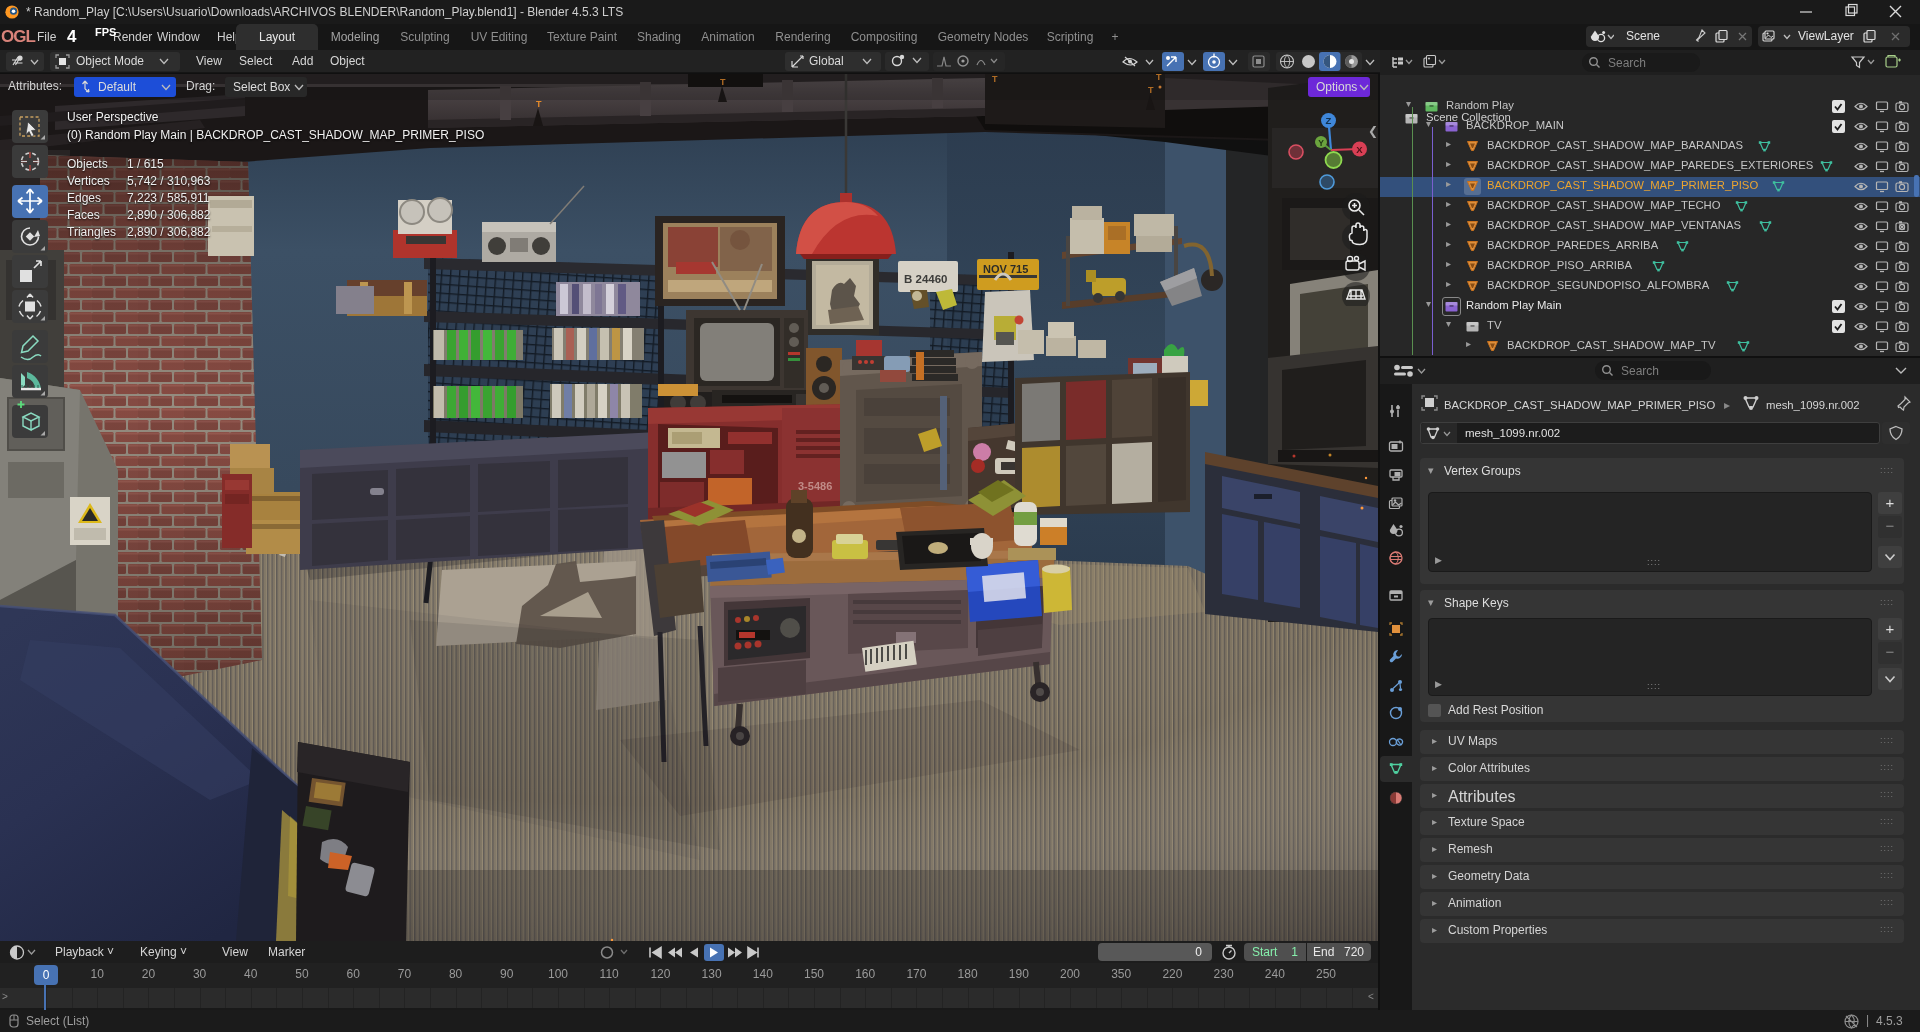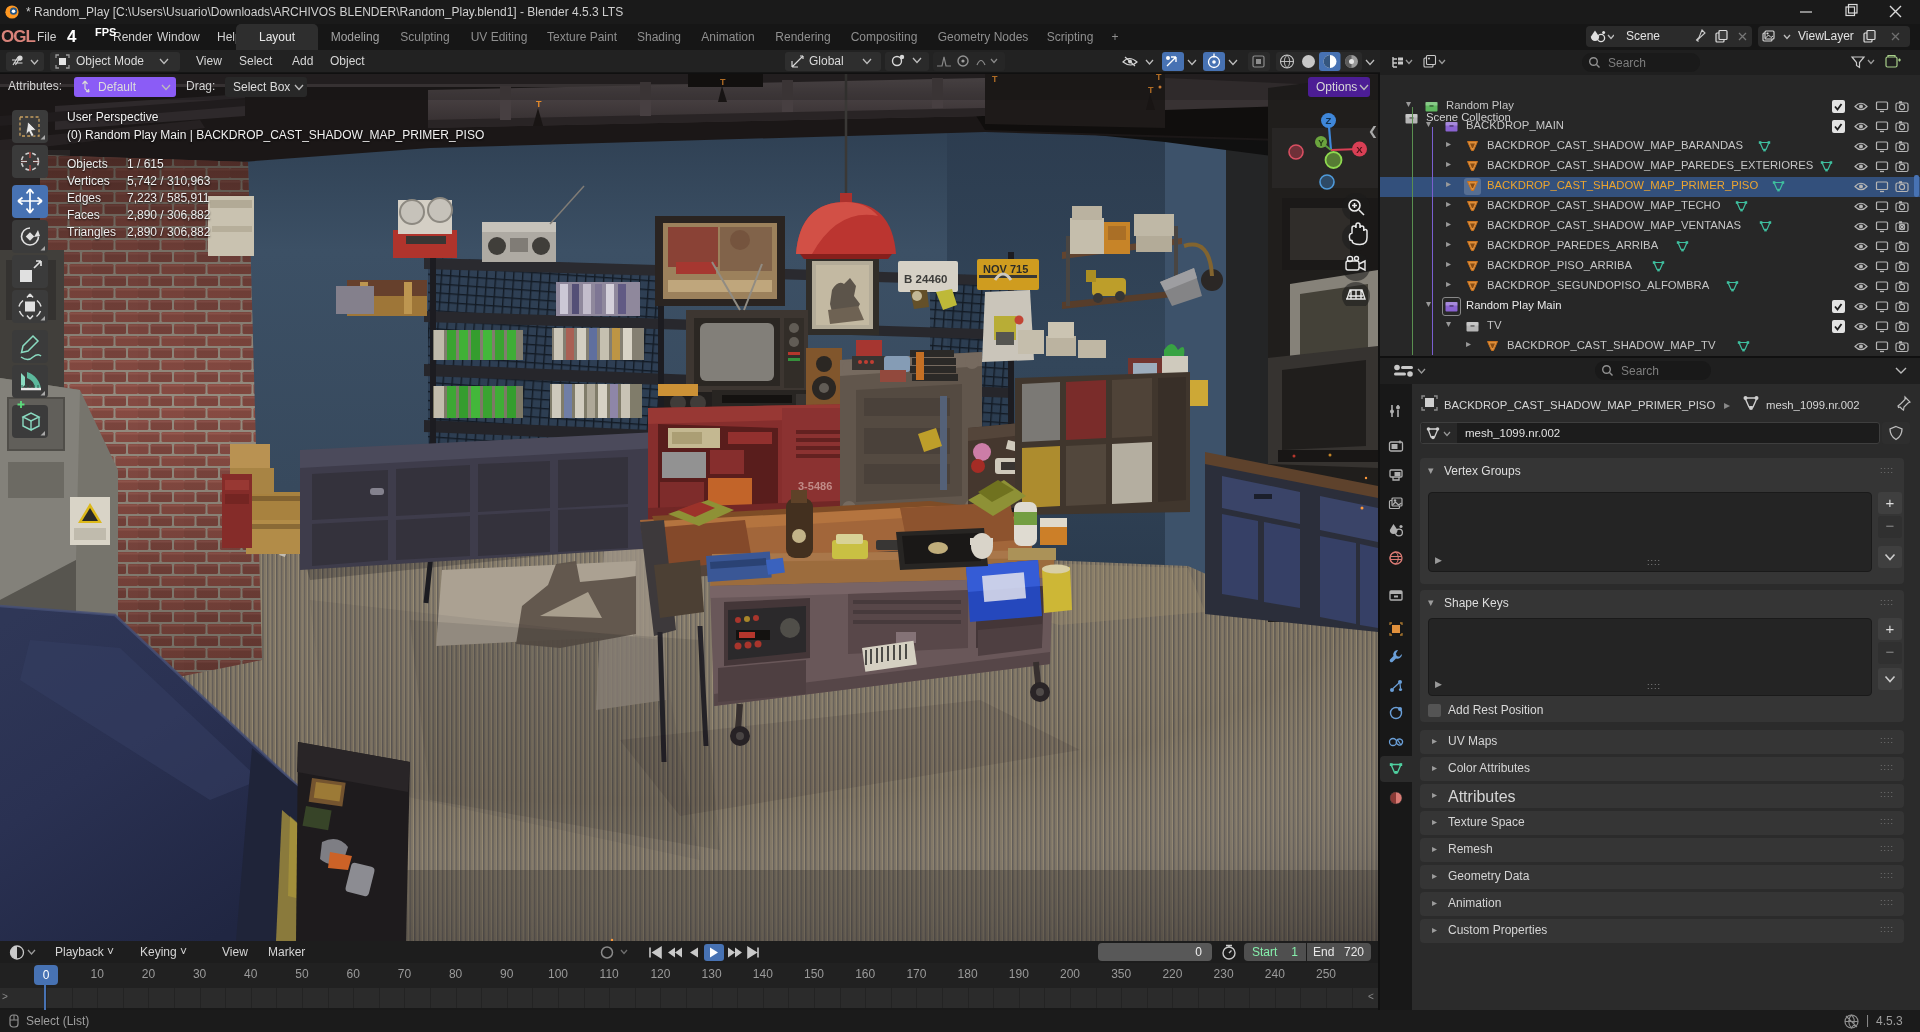--- a/index.html
+++ b/index.html
@@ -688,37 +688,37 @@
 <rect x="312" y="778" width="34" height="24" fill="#74542f" transform="rotate(8 312 778)"></rect>
 <rect x="316" y="782" width="26" height="16" fill="#9c7a36" transform="rotate(8 316 782)"></rect>
 <rect x="306" y="806" width="26" height="20" fill="#374428" transform="rotate(10 306 806)"></rect>
 <path d="M322 842 q16 -8 26 5 l-5 15 q-13 6 -23 -3 Z" fill="#7e7e84"></path>
 <path d="M330 852 l22 4 -4 14 -20 -2 Z" fill="#cc6227"></path>
 <rect x="352" y="862" width="24" height="30" rx="4" fill="#8c8c92" transform="rotate(14 352 862)"></rect>
 </svg>
 
 <div class="abs" style="left:0;top:74px;width:1378px;height:26px;background:rgba(20,20,20,0.25)"></div>
 <div class="abs" style="left:8px;top:79px;font-size:12px;color:#d2d2d2">Attributes:</div>
-<div class="abs" style="left:74px;top:77px;width:102px;height:20px;background:#8b5cf6;border-radius:3px">
+<div class="abs" style="left:74px;top:77px;width:102px;height:20px;background:#1d4ed8;border-radius:3px">
   <svg class="abs" style="left:4px;top:3px" width="14" height="14" viewBox="0 0 14 14">
     <path d="M7 1 v8 M7 1 l-2.5 3 M7 1 l2.5 3 M7 9 l4 3 M11 12 l-3 -0.5 M11 12 l-0.5 -3" stroke="#d8d8d8" stroke-width="1.2" fill="none"></path>
   </svg>
   <span class="abs" style="left:24px;top:3px;font-size:12px;color:#dcdcdc">Default</span>
   <svg class="abs" style="left:86px;top:7px" width="12" height="8" viewBox="0 0 12 8">
         <path d="M2 1 l4 4.5 4-4.5" stroke="#bdbdbd" stroke-width="1.3" fill="none"></path>
       </svg>
 </div>
 <div class="abs" style="left:186px;top:79px;font-size:12px;color:#d2d2d2">Drag:</div>
 <div class="abs" style="left:225px;top:77px;width:82px;height:20px;background:#282828;border-radius:3px">
   <span class="abs" style="left:8px;top:3px;font-size:12px;color:#dcdcdc">Select Box</span>
   <svg class="abs" style="left:68px;top:7px" width="12" height="8" viewBox="0 0 12 8">
         <path d="M2 1 l4 4.5 4-4.5" stroke="#bdbdbd" stroke-width="1.3" fill="none"></path>
       </svg>
 </div>
-<div class="abs" style="left:1308px;top:77px;width:62px;height:20px;background:#4c1d95;border-radius:3px">
+<div class="abs" style="left:1308px;top:77px;width:62px;height:20px;background:#6d28d9;border-radius:3px">
   <span class="abs" style="left:8px;top:3px;font-size:12px;color:#d8d8d8">Options</span>
   <svg class="abs" style="left:50px;top:7px" width="12" height="8" viewBox="0 0 12 8">
         <path d="M2 1 l4 4.5 4-4.5" stroke="#bdbdbd" stroke-width="1.3" fill="none"></path>
       </svg>
 </div>
 
 <svg class="abs" style="left:12px;top:110px" width="38" height="332" viewBox="0 0 38 332">
   <g>
     <rect x="0" y="0" width="36" height="33" rx="4" fill="#3b3b3b"></rect>
     <rect x="0" y="35" width="36" height="33" rx="4" fill="#3b3b3b"></rect>

